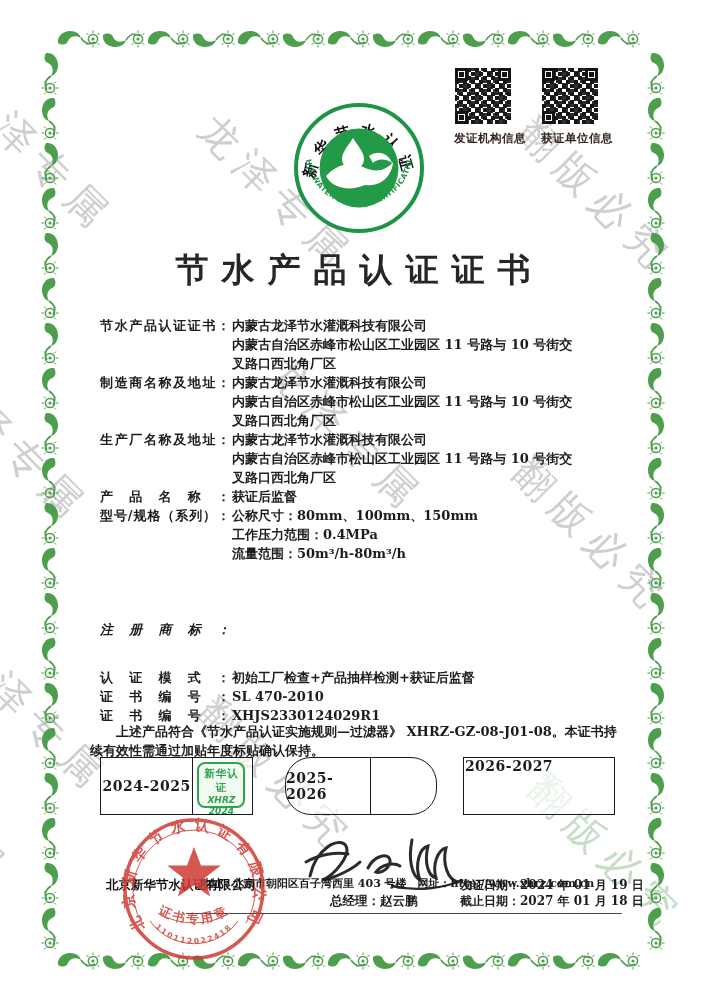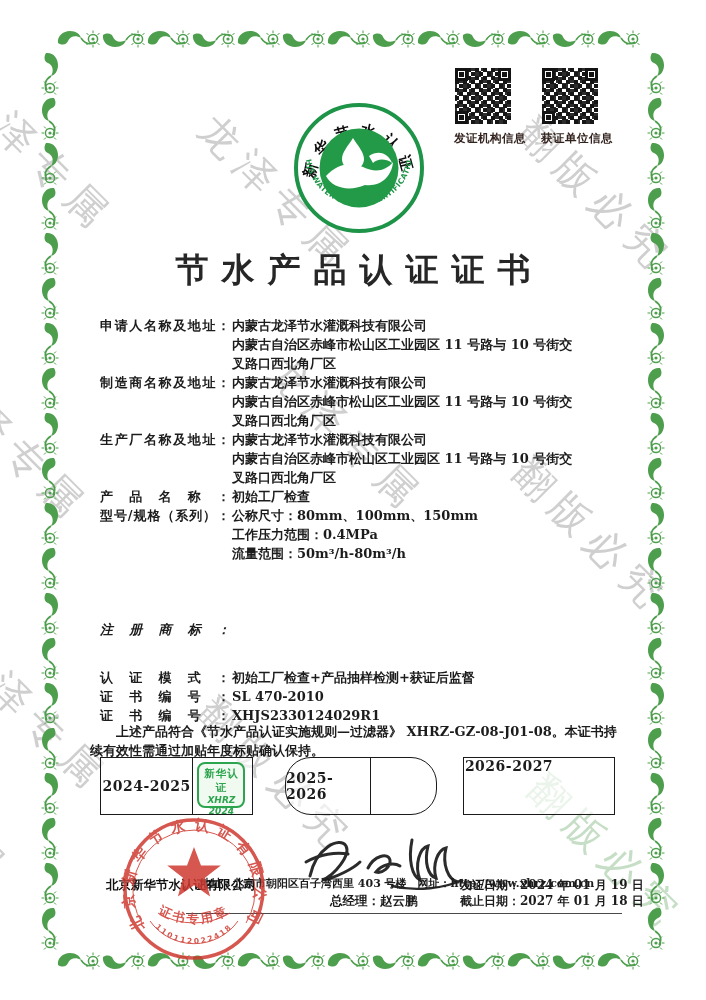--- a/index.html
+++ b/index.html
@@ -211,40 +211,40 @@
           <i></i>
         </span>
     </div>
     <div class="qr-label">获证单位信息</div>
   </div>
 
   <div class="title">节水产品认证证书</div>
 
   <div class="fields">
     <div class="frow">
-      <span class="flabel">申请人名称及地址：</span>
+      <span class="flabel">节水产品认证证书：</span>
       <span class="fvalue">内蒙古龙泽节水灌溉科技有限公司
 内蒙古自治区赤峰市松山区工业园区 11 号路与 10 号街交
 叉路口西北角厂区</span>
     </div>
     <div class="frow">
       <span class="flabel">制造商名称及地址：</span>
       <span class="fvalue">内蒙古龙泽节水灌溉科技有限公司
 内蒙古自治区赤峰市松山区工业园区 11 号路与 10 号街交
 叉路口西北角厂区</span>
     </div>
     <div class="frow">
       <span class="flabel">生产厂名称及地址：</span>
       <span class="fvalue">内蒙古龙泽节水灌溉科技有限公司
 内蒙古自治区赤峰市松山区工业园区 11 号路与 10 号街交
 叉路口西北角厂区</span>
     </div>
     <div class="frow">
       <span class="flabel">产品名称：</span>
-      <span class="fvalue">初始工厂检查</span>
+      <span class="fvalue">获证后监督</span>
     </div>
     <div class="frow">
       <span class="flabel">型号/规格（系列）：</span>
       <span class="fvalue">公称尺寸：80mm、100mm、150mm
 工作压力范围：0.4MPa
 流量范围：50m³/h-80m³/h</span>
     </div>
     <div class="frow gap57">
       <span class="flabel">注册商标：</span>
       <span class="fvalue"></span>

